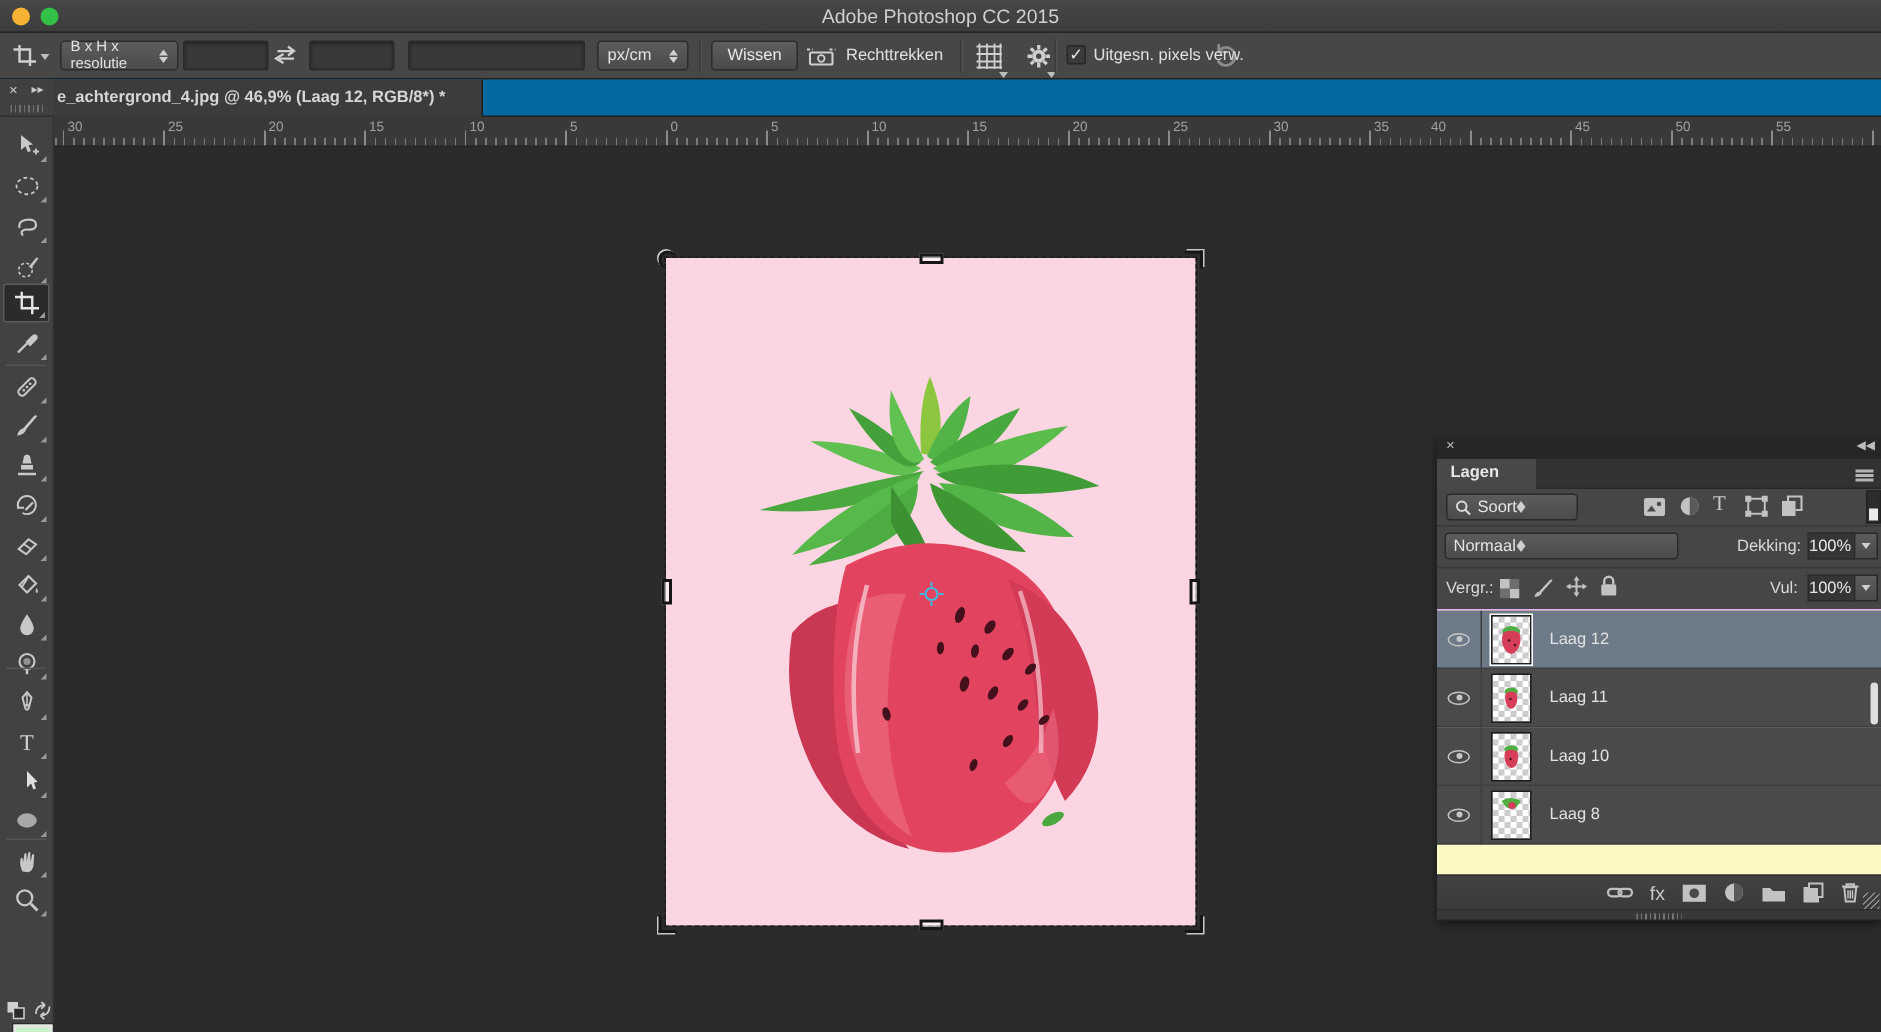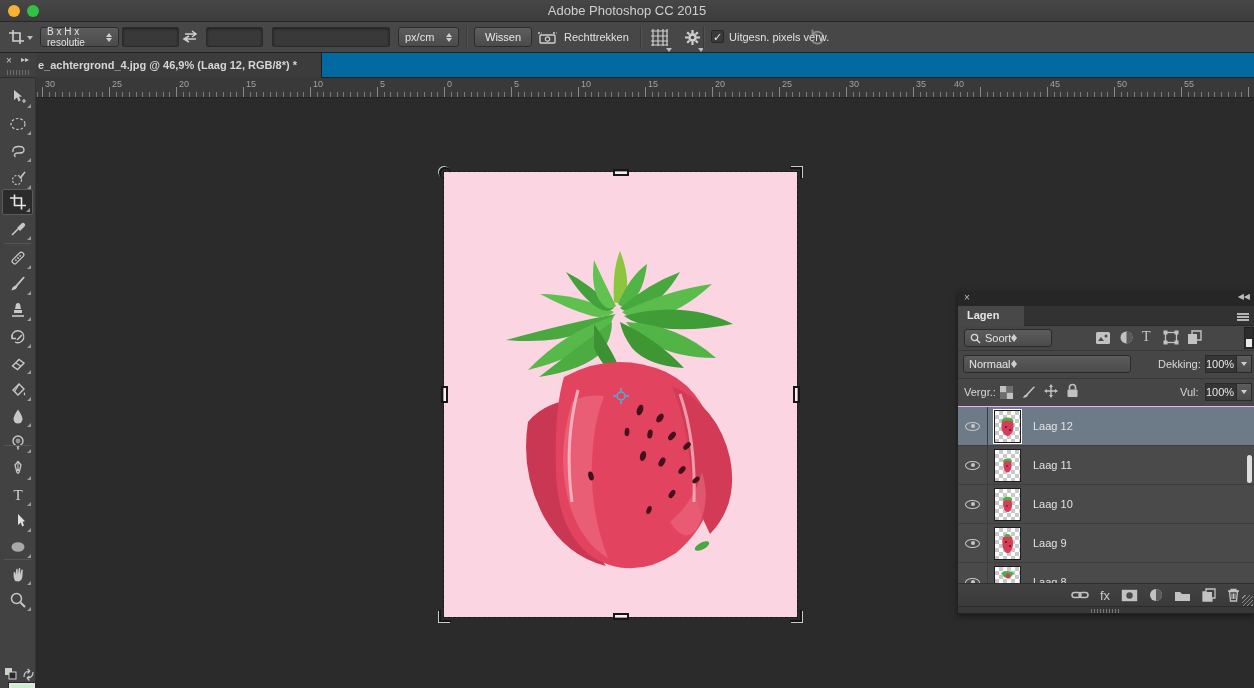--- a/index.html
+++ b/index.html
@@ -518,21 +518,21 @@
           <rect x="1" y="4" width="9" height="10" fill="#c2c2c2"></rect>
           <path d="M5,4 V1 H14 V10 H10" fill="none" stroke="#c2c2c2" stroke-width="1.4"></path>
         </svg>
     </span>
     <span id="lp-filtertoggle">
         <i></i>
       </span>
   </div>
 
   <div id="lp-blendrow">
-    <div class="lp-dd" style="left:5px;top:4px;width:168px">
+    <div class="lp-dd" style="left:5px;top:4px;width:156px">
       <span>Normaal</span>
       <span class="updown">
           <i class="up"></i>
           <i class="dn"></i>
         </span>
     </div>
     <span style="position:absolute;left:200px;top:7px;color:#d8d8d8">Dekking:</span>
     <span class="valbox" style="left:247px;top:4px;width:32px">100%</span>
     <span class="valbtn" style="left:279px;top:4px">
         <i></i>
@@ -613,34 +613,20 @@
           </svg>
       </div>
       <span class="layer-name">Laag 10</span>
     </div>
     <div class="layer-row">
       <div class="eye-cell">
           <span class="eye"></span>
         </div>
       <div class="thumb">
         <svg width="25" height="31" viewBox="0 0 25 31" style="position:absolute;left:0;top:0">
-            <path d="M8,9 Q6,17 9.5,23 Q12.5,27.5 16,23 Q19.5,17 17,9 Q12.5,6.5 8,9 Z" fill="#d63d58"></path>
-            <ellipse cx="12.5" cy="7.5" rx="3" ry="1.6" fill="#4fae44"></ellipse>
-            <circle cx="11" cy="14" r="0.9" fill="#44101c"></circle>
-            <circle cx="15" cy="18" r="0.9" fill="#44101c"></circle>
-          </svg>
-      </div>
-      <span class="layer-name">Laag 9</span>
-    </div>
-    <div class="layer-row">
-      <div class="eye-cell">
-          <span class="eye"></span>
-        </div>
-      <div class="thumb">
-        <svg width="25" height="31" viewBox="0 0 25 31" style="position:absolute;left:0;top:0">
             <path d="M6,6 Q12,2 19,6 L16,10 Q12,12 9,10 Z" fill="#4fae44"></path>
             <circle cx="13" cy="9" r="2.4" fill="#d63d58"></circle>
           </svg>
       </div>
       <span class="layer-name">Laag 8</span>
     </div>
   </div>
   <div id="lp-scrollthumb"></div>
 
   <div id="lp-bottombar">

